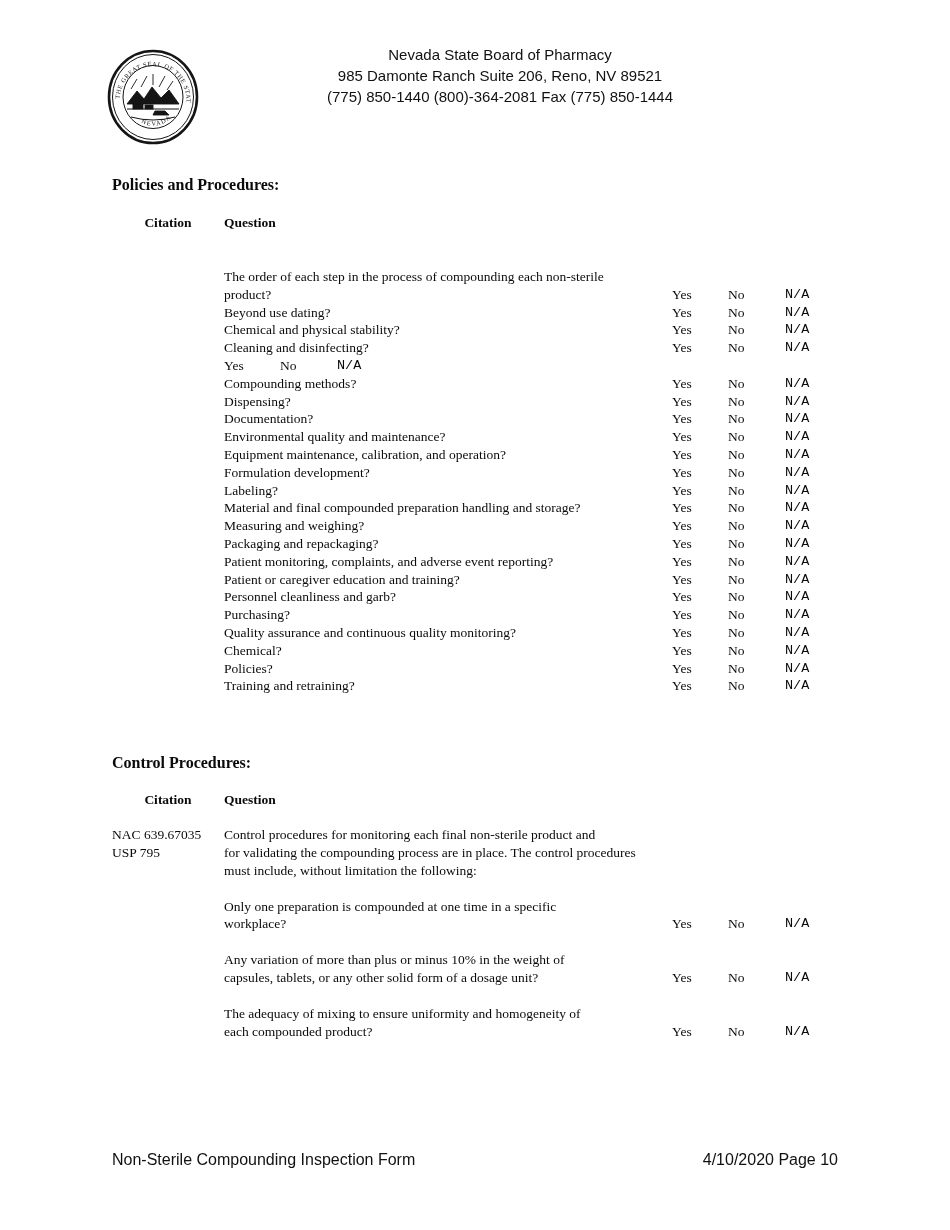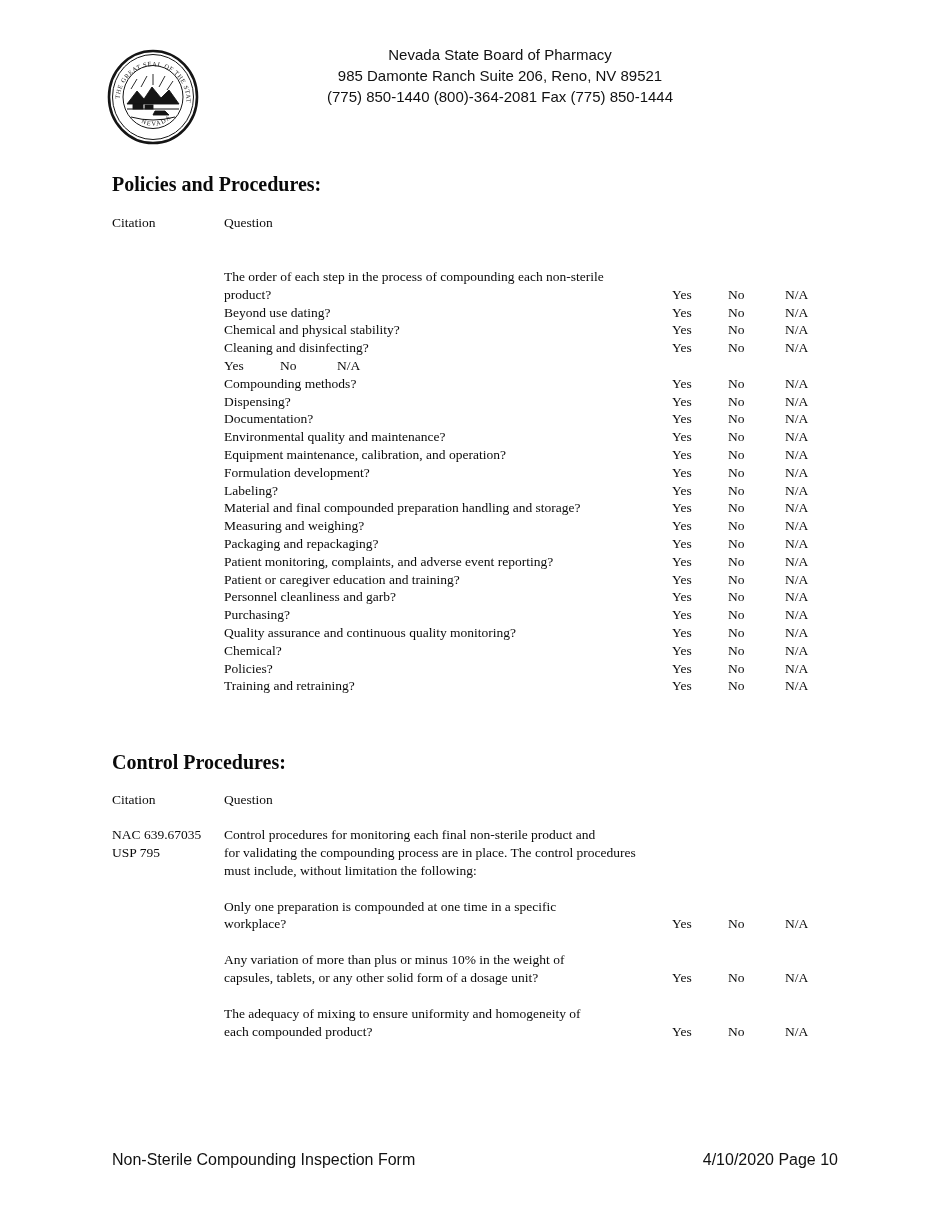--- a/index.html
+++ b/index.html
@@ -35,32 +35,33 @@
 
   
   .content {
     position: absolute;
     left: 112px;
     top: 0;
     width: 726px;
   }
   .section-title {
     margin: 0;
-    font-size: 20px;
+    font-size: 16px;
     line-height: 23px;
     font-weight: bold;
     font-family: "Liberation Serif", serif;
   }
   .form-section[data-idx="0"] .section-title { margin-top: 173px; }
   .form-section[data-idx="1"] .section-title { margin-top: 56px; }
 
   .col-headers {
     display: flex;
-    font-weight: normal;
+    font-weight: bold;
     line-height: 18px;
+    text-align: center;
   }
   .form-section[data-idx="0"] .col-headers { margin-top: 18px; }
   .form-section[data-idx="1"] .col-headers { margin-top: 17px; }
 
   .cite-col { flex: 0 0 112px; width: 112px; }
 
   .group { display: flex; }
   .form-section[data-idx="0"] .group { margin-top: 36px; }
   .form-section[data-idx="1"] .group { margin-top: 17px; }
 
@@ -77,21 +78,21 @@
     flex: 0 0 448px;
     width: 448px;
     box-sizing: border-box;
     padding-right: 6px;
     white-space: pre-line;
   }
   .answers { display: flex; }
   .ans { display: inline-block; }
   .ans-yes { width: 56px; }
   .ans-no  { width: 57px; }
-  .ans-na  { width: 30px; }
+  .ans-na  { width: 30px; font-family: Liberation Mono, monospace; }
 
   
   .page-footer {
     position: absolute;
     left: 112px;
     right: 112px;
     top: 1150px;
     display: flex;
     justify-content: space-between;
     font-family: "Liberation Sans", sans-serif;

